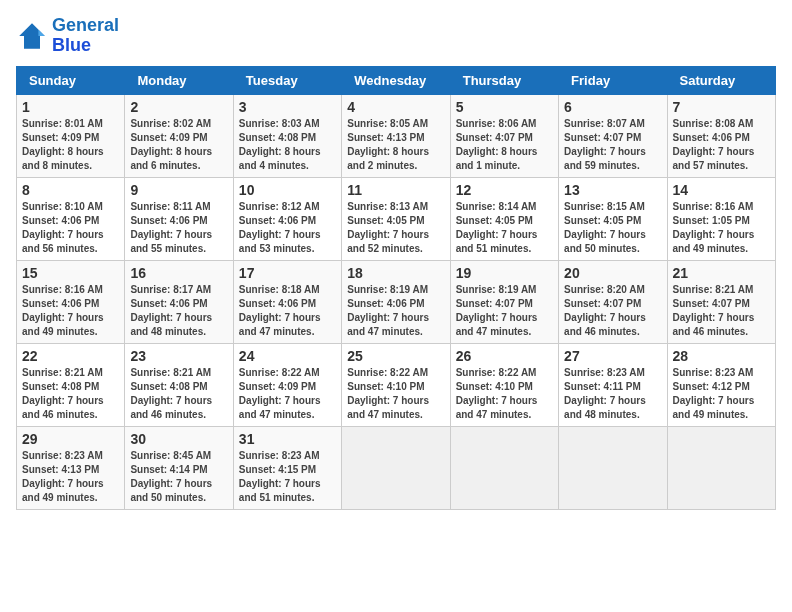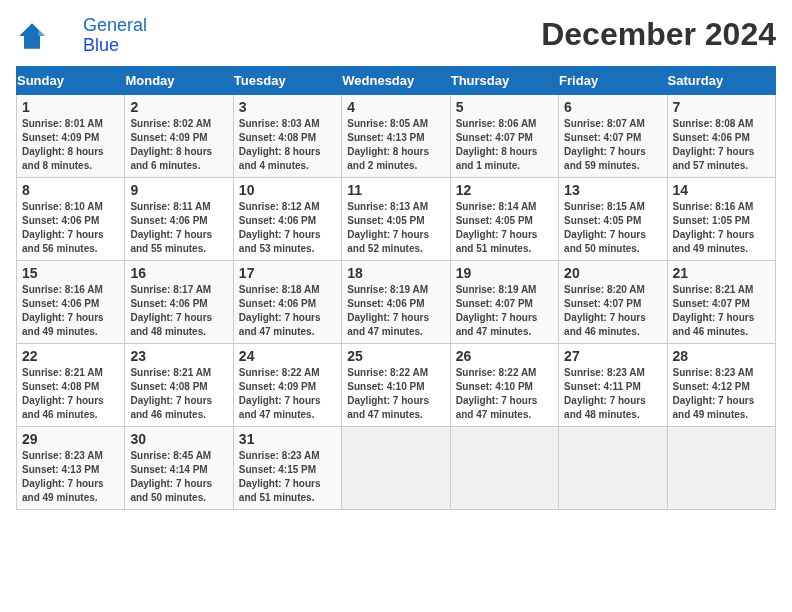--- a/index.html
+++ b/index.html
@@ -16,24 +16,23 @@
       align-items: flex-start;
       margin-bottom: 10px;
     }
     .logo {
       display: flex;
       align-items: center;
       gap: 4px;
     }
     .logo-text {
       font-size: 18px;
-      font-weight: normal;
+      font-weight: bold;
       color: #333;
       line-height: 1.1;
-      margin-left: 31px;
     }
     .logo-text span {
       color: #1a6fba;
     }
     .logo-icon {
       width: 32px;
       height: 32px;
     }
     .title-block {
       text-align: right;
@@ -48,21 +47,21 @@
       color: #555;
     }
     table {
       width: 100%;
       border-collapse: collapse;
       font-size: 10.5px;
     }
     thead tr th {
       background-color: #1a6fba;
       color: #fff;
-      padding: 6px 0;
+      padding: 6px 12px;
       text-align: left;
       font-size: 13px;
       font-weight: bold;
       border: 1px solid #1a6fba;
     }
     tbody tr td {
       border: 1px solid #ccc;
       vertical-align: top;
       padding: 4px 5px;
       width: 108px;
@@ -97,21 +96,20 @@
     <svg class="logo-icon" viewBox="0 0 40 40">
       <polygon points="20,4 36,20 30,20 30,36 10,36 10,20 4,20" fill="#1a6fba"></polygon>
       <polygon points="20,4 36,20 28,20 28,12" fill="#4da6e8"></polygon>
     </svg>
     <div class="logo-text">
       <span>General</span><br>
       <span style="color:#1d4ed8">Blue</span>
     </div>
   </div>
   <div class="title-block">
-    <div class="month-title">December 2024</div>
   </div>
 </div>
 
 <table>
   <thead>
     <tr>
     <th>Sunday</th>
         <th>Monday</th>
         <th>Tuesday</th>
         <th>Wednesday</th>

